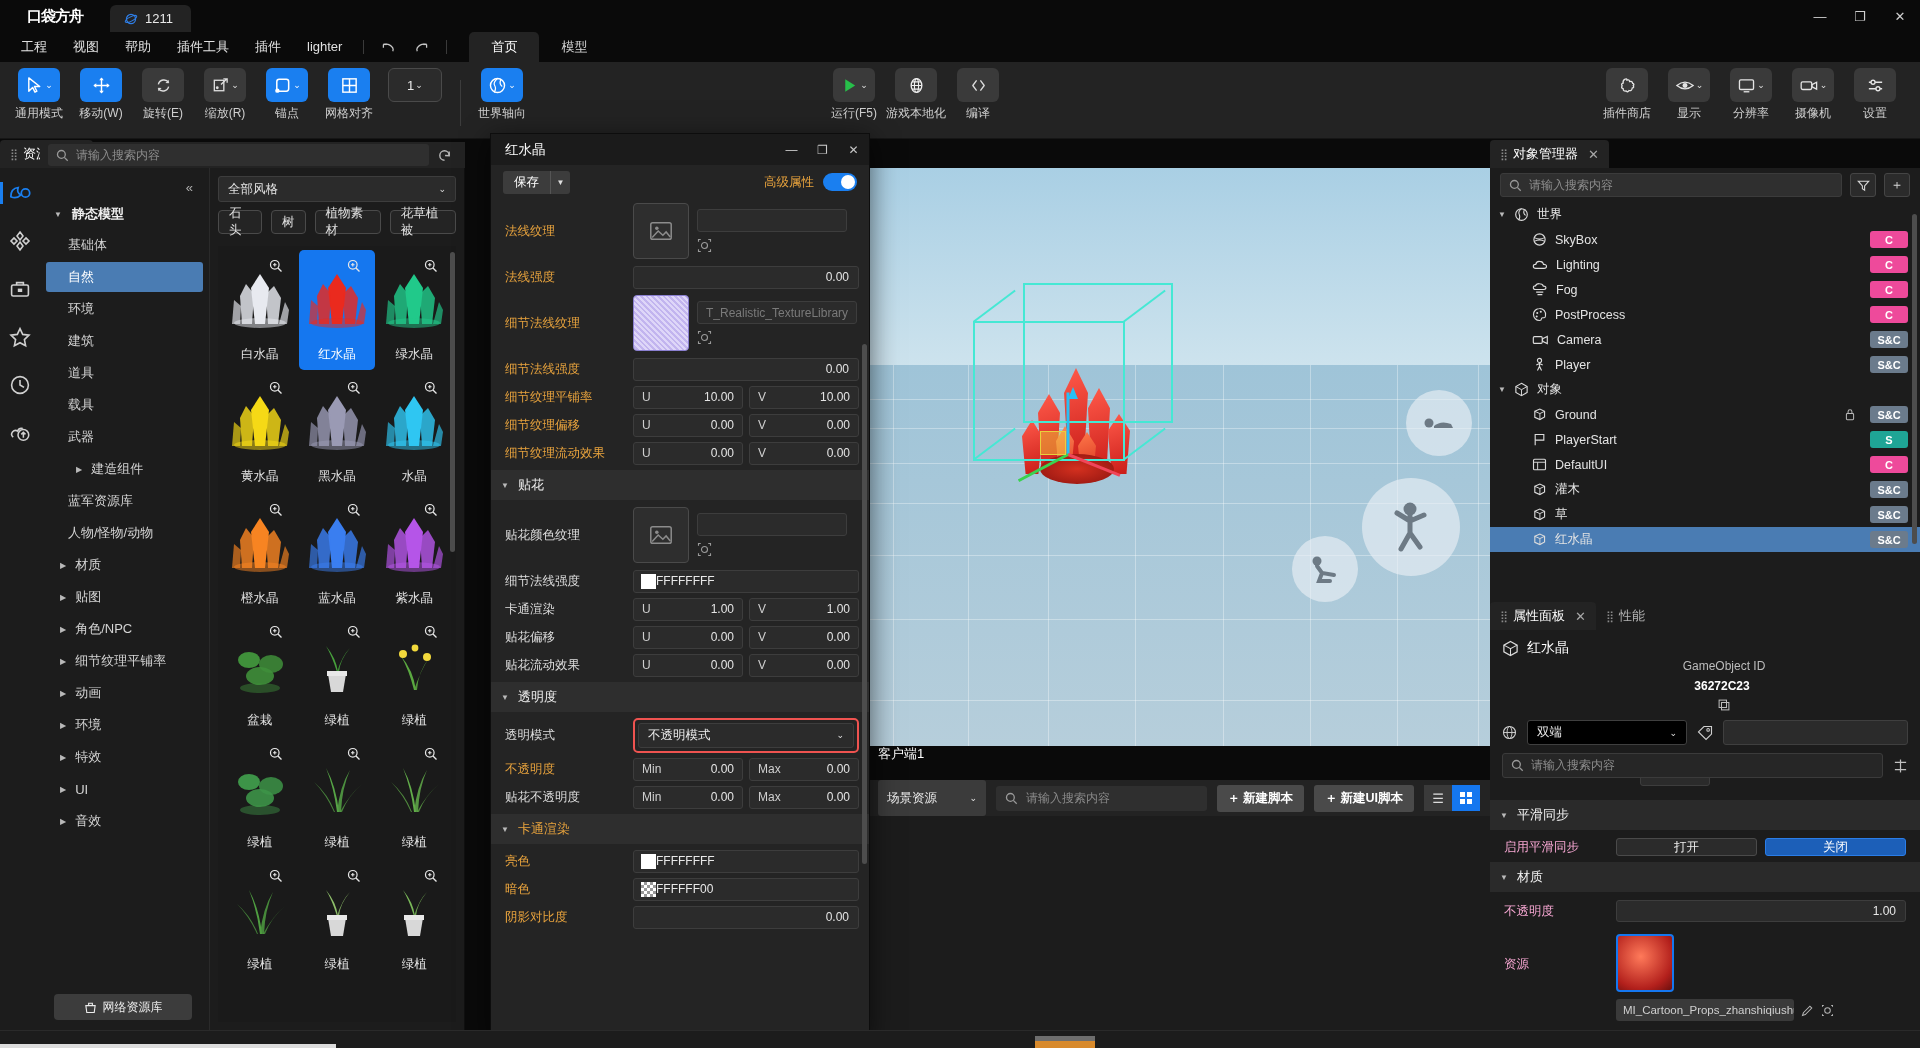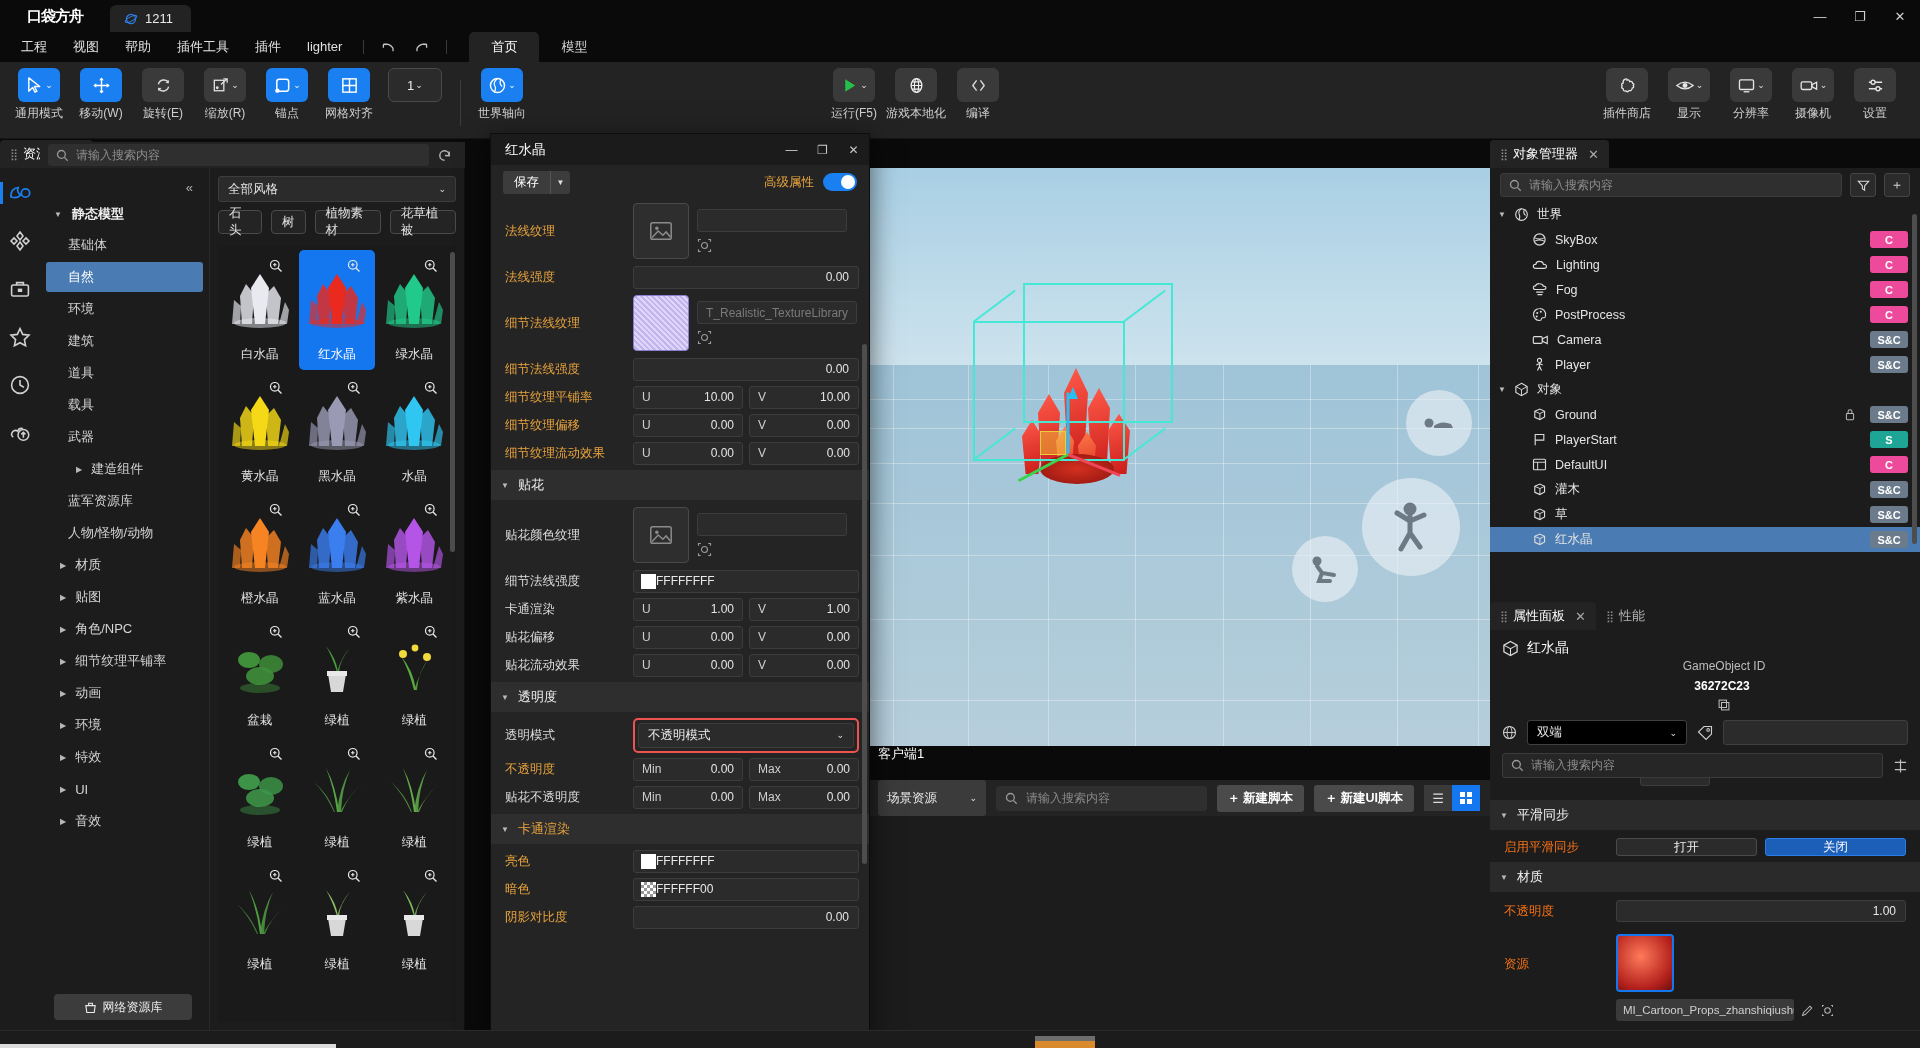--- a/index.html
+++ b/index.html
@@ -424,21 +424,21 @@
     flex: 1; height: 25px; background: #262626; border: 1px solid #3b3b3b;
     border-radius: 3px; display: flex; align-items: center; gap: 7px;
     padding: 0 8px; font-size: 12px; color: #8d8d8d;
   }
   .pp-sec {
     height: 30px; background: #2a2a2a; display: flex; align-items: center;
     gap: 9px; padding-left: 10px; font-size: 13px; color: #f0f0f0;
     margin-top: 6px;
   }
   .pp-prow { display: flex; align-items: center; padding: 8px 14px 0; }
-  .pp-plabel { width: 112px; font-size: 12.5px; color: #f97316; }
+  .pp-plabel { width: 112px; font-size: 12.5px; color: #f9a8d4; }
   .pp-seg { display: flex; gap: 8px; flex: 1; }
   .seg {
     flex: 1; height: 18px; border-radius: 3px; display: flex;
     align-items: center; justify-content: center; font-size: 12.5px;
     background: #2b2b2b; border: 1px solid #4a4a4a; color: #ececec;
   }
   .seg.on { background: #1c5fb8; border-color: #2a7de8; color: #fff; }
   .pp-slider {
     flex: 1; height: 22px; background: #2b2b2b; border: 1px solid #3d3d3d;
     border-radius: 3px; display: flex; align-items: center;

